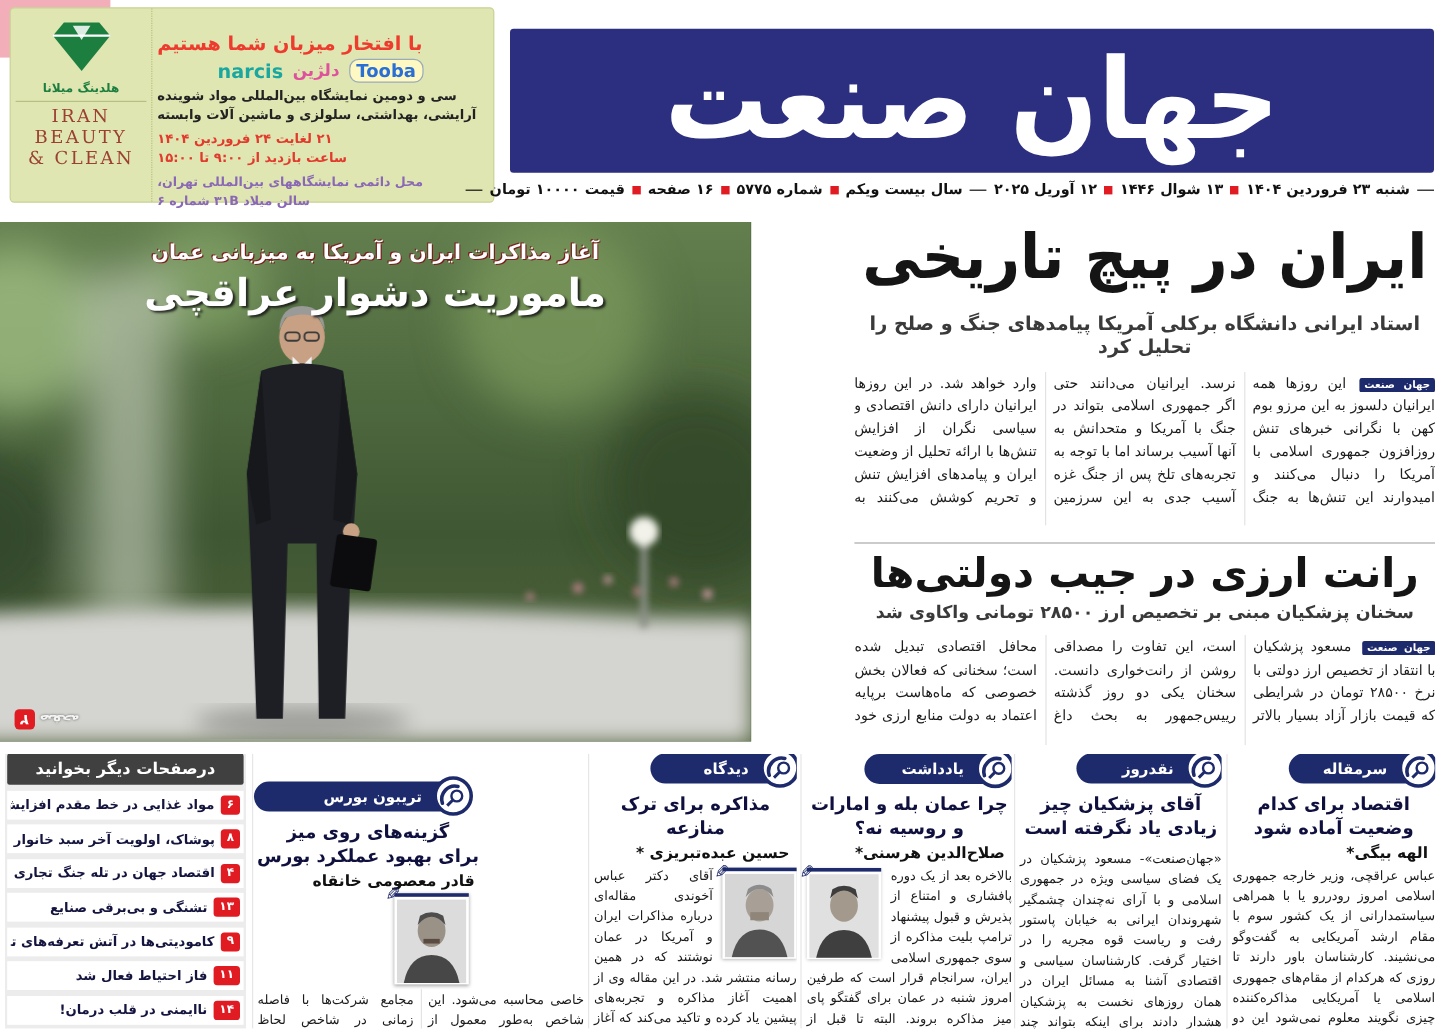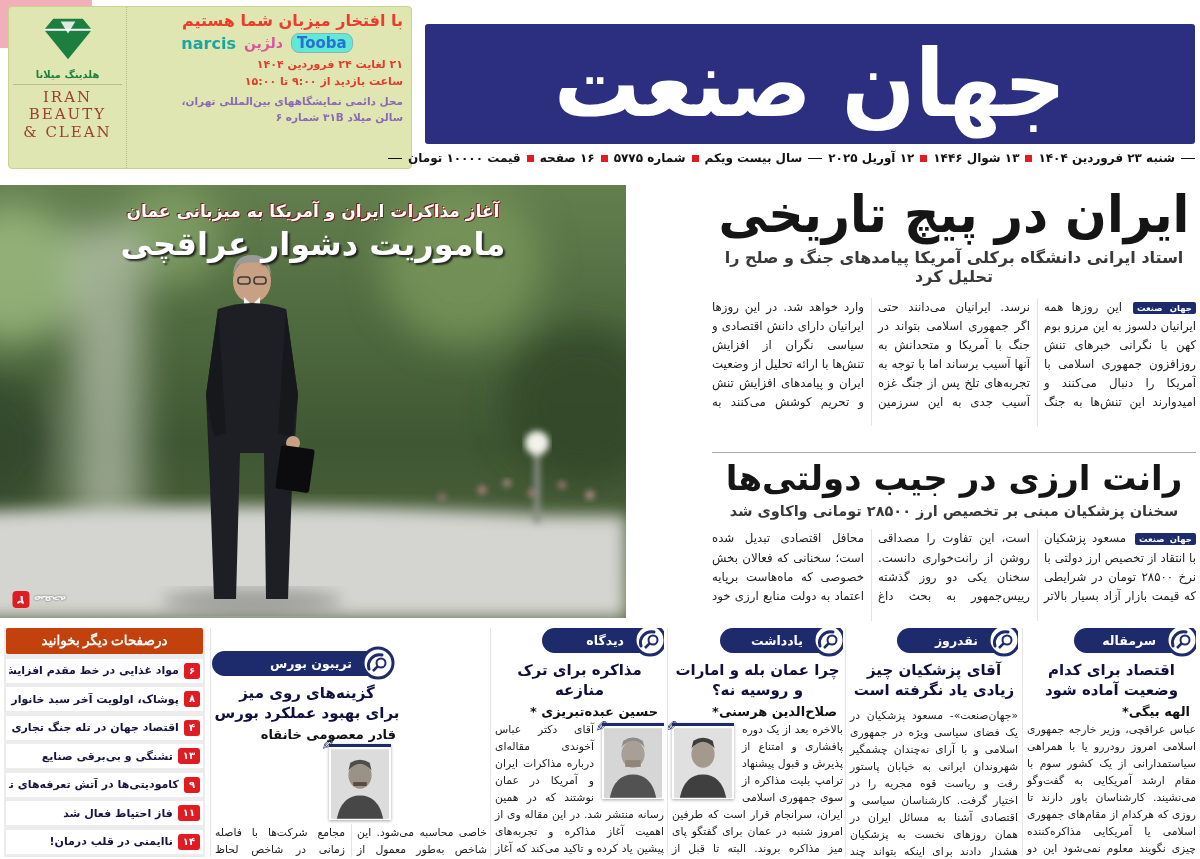--- a/index.html
+++ b/index.html
@@ -6,24 +6,24 @@
   html,body { width:1200px; height:859px; background:#fff; overflow:hidden;
               font-family:"DejaVu Sans", sans-serif; }
   .abs { position:absolute; }
 
   
   #watermark { left:0; top:0; width:92px; height:48px; background:#f2a9b4;
                color:#e23141; font-weight:bold; font-size:30px; text-align:center;
                line-height:44px; letter-spacing:14px; overflow:hidden; opacity:.92; }
   #adbox { left:8px; top:6px; width:404px; height:163px; background:#dfe6b2;
            border:1px solid #c9d295; border-radius:4px; display:flex; flex-direction:row; }
-  .ad-main { flex:1; padding:4px 8px 4px 4px; text-align:right; }
+  .ad-main { flex:1; padding:20px 8px 4px 4px; text-align:left; }
   .ad-title { color:#ee3b2d; font-weight:bold; font-size:16px; }
   .ad-brands { display:flex; justify-content:center; align-items:center; gap:8px; margin:3px 0; direction:ltr; }
-  .b-tooba { color:#2a6fd6; font-weight:bold; font-size:15px; background:#5eead4; border-radius:8px; padding:0 5px; border:1px solid #9ab; }
+  .b-tooba { color:#2a6fd6; font-weight:bold; font-size:15px; background:#fef9c3; border-radius:8px; padding:0 5px; border:1px solid #9ab; }
   .b-delzhin { color:#e0519c; font-weight:bold; font-size:14px; }
   .b-narcis { color:#19a7a0; font-weight:bold; font-size:16px; }
   .ad-desc { color:#222; font-size:11px; font-weight:bold; line-height:1.45; }
   .ad-dates { color:#e23b2d; font-size:11px; font-weight:bold; margin-top:4px; line-height:1.5; }
   .ad-venue { color:#8a68b5; font-size:10.5px; font-weight:bold; margin-top:4px; line-height:1.5; }
   .ad-side { width:118px; border-right:1px dotted #b6c083; padding:6px 4px; text-align:center; }
   .diamond-logo { width:56px; height:46px; margin:2px auto; }
   .holding { color:#1d7f3f; font-weight:bold; font-size:10px; margin:2px 0 4px; }
   .expo-en { direction:ltr; color:#9c4033; font-family:"DejaVu Serif", serif;
              font-size:15px; letter-spacing:2px; line-height:1.15; border-top:1px solid #b6c083; padding-top:4px; }
@@ -51,21 +51,21 @@
             color:#fff; font-weight:bold; font-size:32px; text-shadow:2px 2px 2px rgba(20,20,20,.85); }
   .page-rot { position:absolute; left:12px; bottom:10px; transform:rotate(180deg);
               display:flex; align-items:center; gap:4px; }
   .page-rot .w { color:#f4f4f4; font-size:11px; font-weight:bold; text-shadow:0 0 2px #555; }
   .badge-n { background:#e11b22; color:#fff; font-weight:bold; font-size:12px;
              border-radius:4px; padding:0 5px; line-height:17px; display:inline-block; }
 
   
   #lead { left:712px; top:188px; width:484px; }
   .h1 { font-size:49px; font-weight:bold; color:#151515; text-align:center; line-height:1.1; transform:scaleY(1.05); }
-  .sub { font-size:16px; font-weight:bold; color:#3a3a3a; text-align:center; margin-top:6px; }
+  .sub { font-size:16px; font-weight:bold; color:#3a3a3a; text-align:center; margin-top:18px; }
   .cols3 { margin-top:12px; column-count:3; column-gap:14px; column-rule:1px solid #e3e3e3;
            font-size:11.8px; line-height:1.62; text-align:justify; color:#1c1c1c; overflow:hidden; }
   #lead .cols3 { height:128px; }
   .minibrand { background:#1d2a6b; color:#fff; font-size:8.5px; font-weight:bold;
                padding:1px 4px; border-radius:2px; margin-left:3px; }
   #divider2 { left:712px; top:452px; width:484px; border-top:1px solid #aaa; }
   #second { left:712px; top:460px; width:484px; }
   .h2 { font-size:34px; font-weight:bold; color:#151515; text-align:center; line-height:1.1; }
   #second .sub { font-size:14.5px; margin-top:6px; }
   #second .cols3 { height:92px; margin-top:10px; }
@@ -91,41 +91,45 @@
   #col-did { left:490px; width:174px; }
   #col-trib { left:210px; width:277px; }
   #col-trib .pill { width:180px; margin-right:95px;margin-top:23px; }
   .trib-head { width:190px; margin-right:85px; }
   .trib-top { display:flex; gap:8px; margin-top:2px; }
   .trib-top .bbody { flex:1; }
   .trib-cols { column-count:2; column-gap:12px; column-rule:1px solid #e3e3e3; margin-top:4px; }
 
   
   #sidebar { left:4px; top:628px; width:201px; height:229px; background:#ececec; padding:0 2px; }
-  #sidebar .hd { background:#c2410c; color:#fff; font-weight:bold; font-size:13.5px;
-                 height:26px; line-height:26px; text-align:center; border-radius:2px;font-family:Liberation Serif, serif; }
+  #sidebar .hd { background:#404040; color:#fff; font-weight:bold; font-size:13.5px;
+                 height:26px; line-height:26px; text-align:center; border-radius:2px; }
   .side-item { background:#fff; height:24px; margin-top:4.5px; display:flex; align-items:center;
                gap:5px; padding:0 3px; }
   .side-item .txt { font-size:11px; font-weight:bold; color:#14143f; white-space:nowrap; overflow:hidden; }
   .side-item .badge-n { font-size:10px; line-height:16px; border-radius:3px; flex:none; }
 </style>
 </head>
 <body>
 
 <div>
 
   <div class="abs" id="watermark">جار</div>
 
   <div class="abs" id="adbox">
     <div class="ad-main">
       <div class="ad-title">با افتخار میزبان شما هستیم</div>
       <div class="ad-brands">
         <span class="b-narcis">narcis</span>
         <span class="b-delzhin">دلژین</span>
         <span class="b-tooba">Tooba</span>
+      </div>
+      <div class="ad-desc">
+        <span>سی و دومین نمایشگاه بین‌المللی مواد شوینده</span><br>
+        <span>آرایشی، بهداشتی، سلولزی و ماشین آلات وابسته</span>
       </div>
       <div class="ad-dates">
         <span>۲۱ لغایت ۲۴ فروردین ۱۴۰۴</span><br>
         <span>ساعت بازدید از ۹:۰۰ تا ۱۵:۰۰</span>
       </div>
       <div class="ad-venue">
         <span>محل دائمی نمایشگاههای بین‌المللی تهران،</span><br>
         <span>سالن میلاد ۳۱B شماره ۶</span>
       </div>
     </div>

